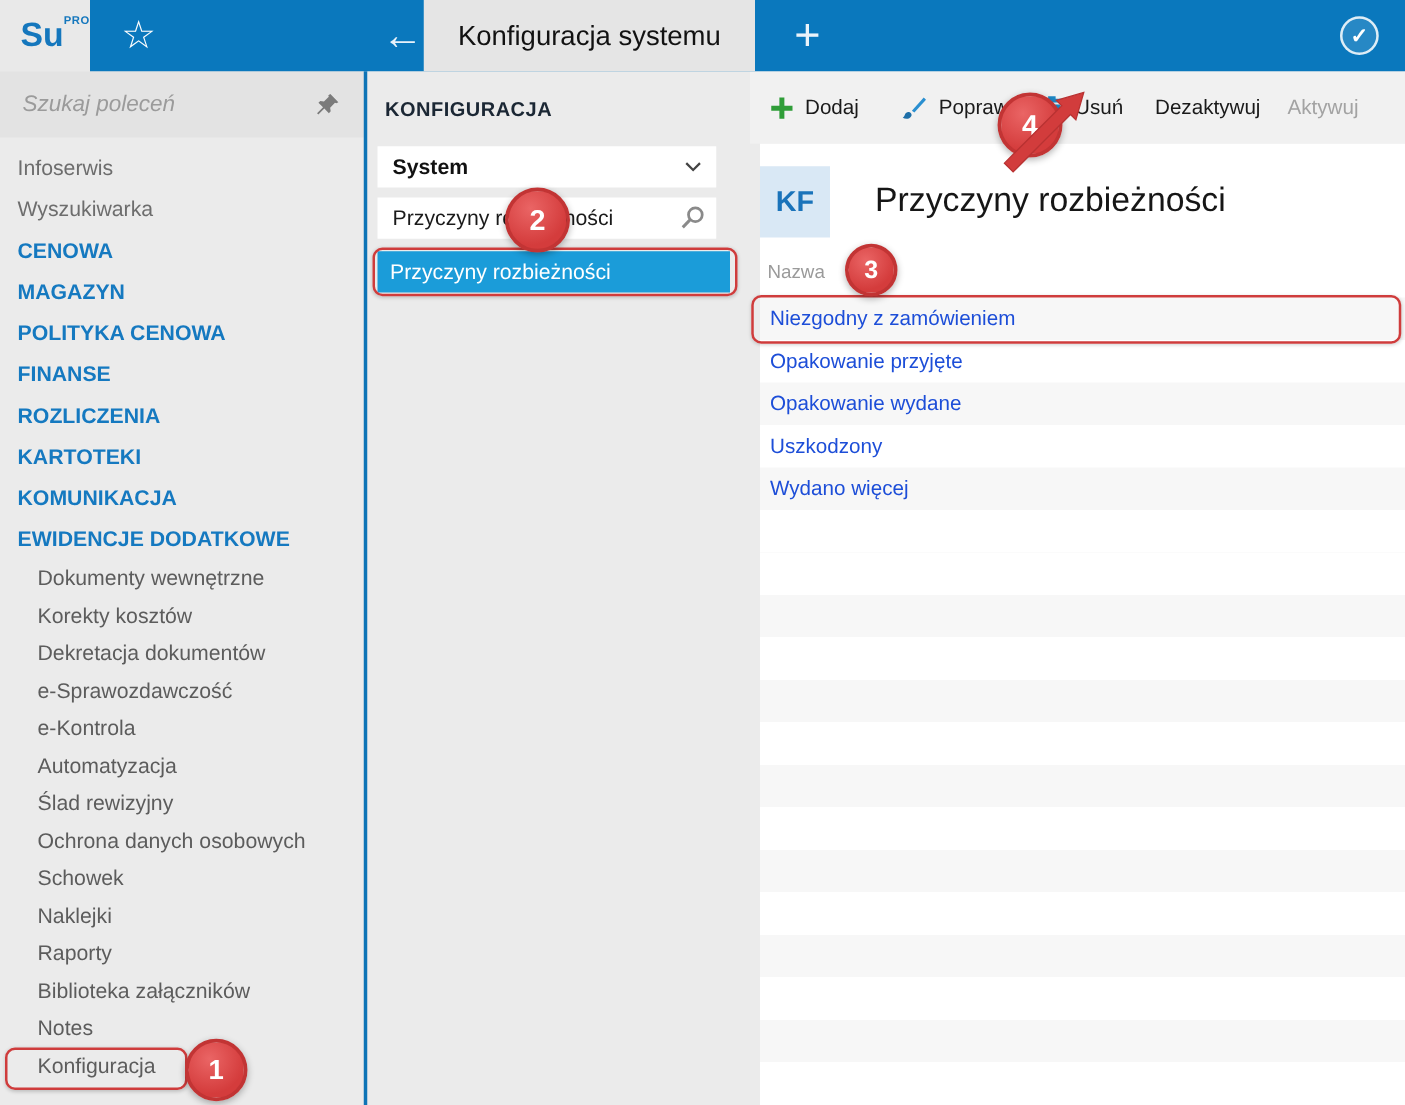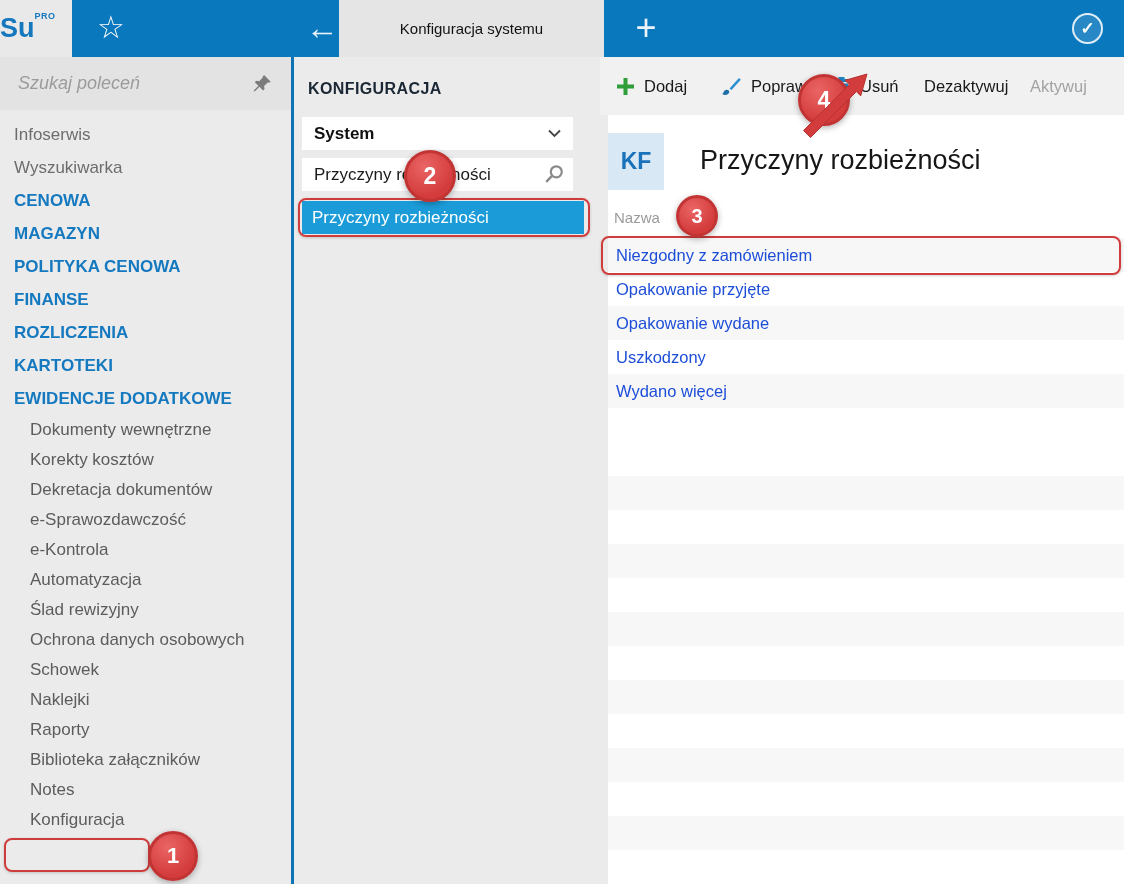--- a/index.html
+++ b/index.html
@@ -2,31 +2,31 @@
 <html><head>
 <meta charset="utf-8">
 <style>
   * { margin:0; padding:0; box-sizing:border-box; }
   body { font-family:"Liberation Sans", sans-serif; background:#ebebeb; }
   #page { position:relative; width:1124px; height:884px; overflow:hidden; background:#ebebeb; }
 
   
   .topbar { position:absolute; left:0; top:0; width:1124px; height:57px; z-index:10; }
   .logo-area { position:absolute; left:0; top:0; width:72px; height:57px; background:#e9e9e9;
-               display:flex; align-items:center; justify-content:flex-start; }
+               display:flex; align-items:center; justify-content:flex-end; }
   .logo-text { color:#1577bd; font-size:27px; font-weight:700; line-height:1; }
   .logo-sup { color:#1577bd; font-size:9px; font-weight:700; vertical-align:top; position:relative; top:-4px; letter-spacing:.5px; }
   .topbar-blue { position:absolute; left:72px; top:0; width:1052px; height:57px; background:#0a78bd; }
   .star-btn { position:absolute; left:92px; top:9px; width:38px; height:38px; color:#fff;
               font-size:31px; line-height:38px; text-align:center; }
   .back-btn { position:absolute; left:300px; top:6px; width:44px; height:44px; color:#e8f2fa;
               font-size:33px; line-height:44px; text-align:center; font-weight:400; }
   .tab-active { position:absolute; left:339px; top:0; width:265px; height:57px; background:#e5e5e5;
                 display:flex; align-items:center; justify-content:center;
-                font-size:15px; color:#121212; }
+                font-size:22px; color:#121212; }
   .newtab-btn { position:absolute; left:624px; top:4px; width:44px; height:48px; color:#eaf3fa;
                 font-size:36px; font-weight:200; line-height:48px; text-align:center; }
   .check-btn { position:absolute; left:1072px; top:13px; width:31px; height:31px; border-radius:50%;
                border:2px solid rgba(255,255,255,.85); background:rgba(255,255,255,.12);
                color:#fff; font-size:17px; font-weight:700; display:flex; align-items:center; justify-content:center; }
 
   
   .sidebar { position:absolute; left:0; top:57px; width:291px; height:827px; background:#ebebeb; }
   .sb-search { position:relative; height:53px; background:#e3e3e3; display:flex; align-items:center; }
   .sb-search-text { font-style:italic; color:#9b9b9b; font-size:18px; padding-left:18px; flex:1; }
@@ -137,20 +137,23 @@
       <div class="sb-item cat">
           <span>FINANSE</span>
         </div>
       <div class="sb-item cat">
           <span>ROZLICZENIA</span>
         </div>
       <div class="sb-item cat">
           <span>KARTOTEKI</span>
         </div>
       <div class="sb-item cat">
+          <span>KOMUNIKACJA</span>
+        </div>
+      <div class="sb-item cat">
           <span>EWIDENCJE DODATKOWE</span>
         </div>
       <div class="sb-item sub">
           <span>Dokumenty wewnętrzne</span>
         </div>
       <div class="sb-item sub">
           <span>Korekty kosztów</span>
         </div>
       <div class="sb-item sub">
           <span>Dekretacja dokumentów</span>

